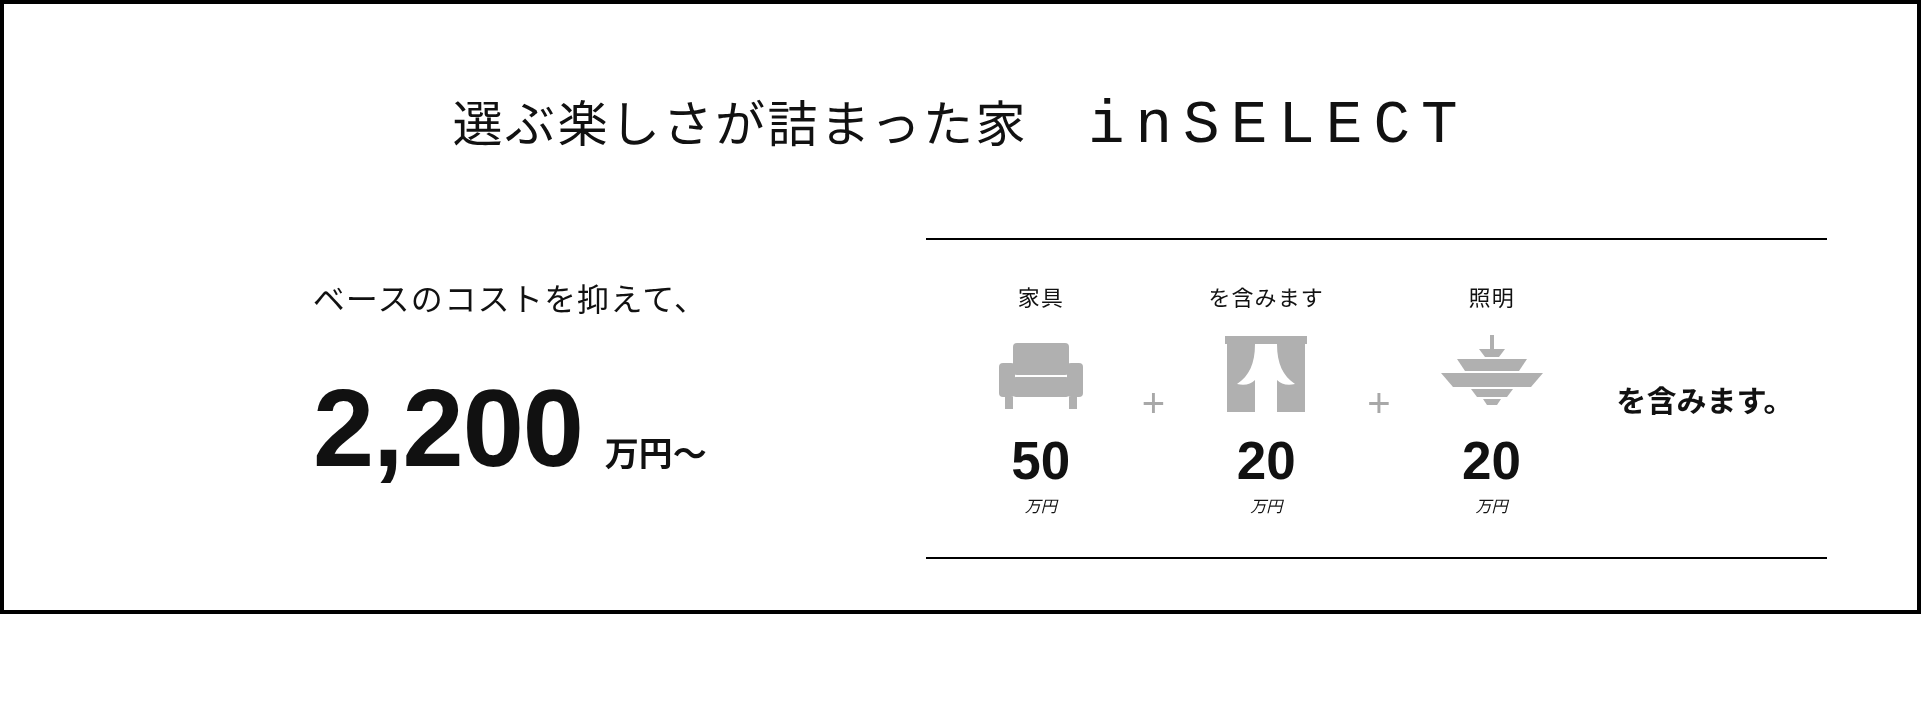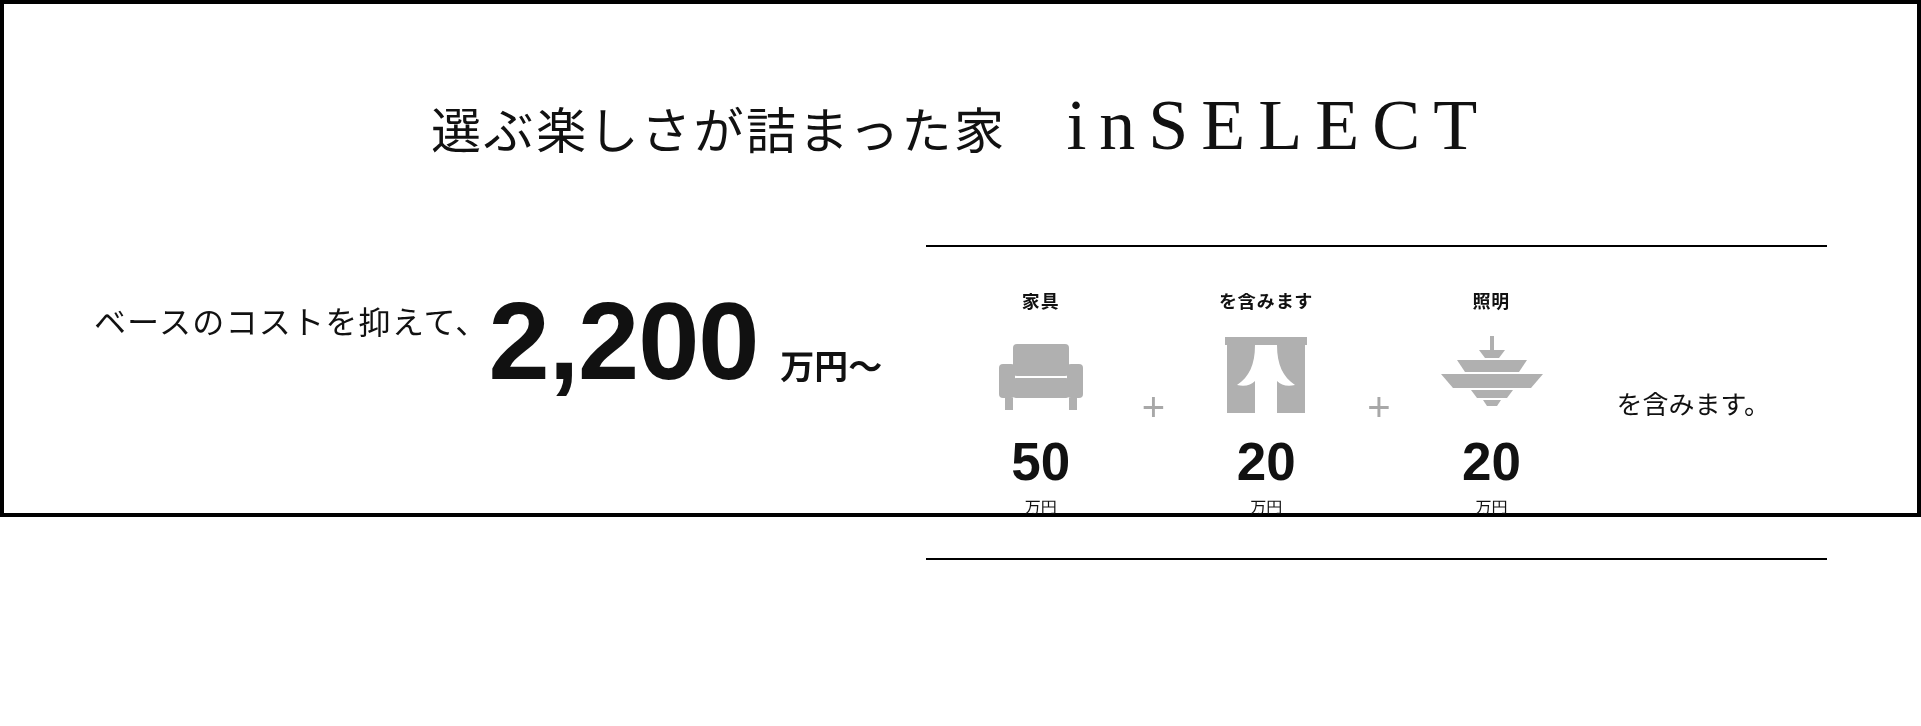--- a/index.html
+++ b/index.html
@@ -6,21 +6,21 @@
   html, body { width: 100%; height: 100%; }
   body {
     font-family: "Hiragino Kaku Gothic ProN", "Hiragino Sans", "Yu Gothic",
                  "Meiryo", "Noto Sans JP", sans-serif;
     background: #ffffff;
     color: #111111;
   }
 
   .frame {
     width: 1921px;
-    height: 517px;
+    height: 614px;
     border: 4px solid #000000;
     background: #ffffff;
     display: flex;
     flex-direction: column;
     padding: 60px 90px 50px 90px;
   }
 
   .headline {
     display: flex;
     align-items: baseline;
@@ -28,36 +28,36 @@
     gap: 60px;
     margin-top: 20px;
     margin-bottom: 70px;
   }
   .headline-text {
     font-size: 50px;
     font-weight: 400;
     letter-spacing: 0.05em;
   }
   .headline-brand {
-    font-size: 72px;
+    font-size: 61px;
     font-weight: 300;
     letter-spacing: 0.18em;
-    font-family: Liberation Serif, serif;
+    font-family: Liberation Mono, monospace;
   }
 
   .content {
     flex: 1;
     display: flex;
     align-items: flex-start;
   }
 
   .left {
     flex: 0 0 48%;
     display: flex;
-    flex-direction: row;
+    flex-direction: column;
     align-items: center;
     padding-top: 40px;
   }
   .subcopy {
     font-size: 32px;
     font-weight: 400;
     line-height: 1.7;
     text-align: center;
     letter-spacing: 0.04em;
     margin-bottom: 40px;
@@ -92,22 +92,22 @@
     gap: 10px;
   }
 
   .item {
     display: flex;
     flex-direction: column;
     align-items: center;
     width: 170px;
   }
   .item-label {
-    font-size: 18px;
-    font-weight: 700;
+    font-size: 22px;
+    font-weight: 400;
     letter-spacing: 0.05em;
     margin-bottom: 18px;
   }
   .icon-box {
     height: 90px;
     display: flex;
     align-items: center;
     justify-content: center;
     margin-bottom: 14px;
   }
@@ -115,35 +115,36 @@
   .item-amount {
     font-size: 53px;
     font-weight: 600;
     font-family: "Helvetica Neue", Arial, sans-serif;
     line-height: 1;
   }
   .item-unit {
     font-size: 16px;
     font-weight: 400;
     margin-top: 6px;
+    font-style: italic;
   }
 
   .plus {
     font-size: 40px;
     font-weight: 200;
     color: #a8a8a8;
     padding: 0 6px;
     font-family: "Helvetica Neue", Arial, sans-serif;
     align-self: center;
     margin-top: 10px;
   }
 
   .includes-note {
-    font-size: 26px;
-    font-weight: 400;
+    font-size: 30px;
+    font-weight: 700;
     margin-left: 30px;
     white-space: nowrap;
     align-self: center;
   }
 
   .icon-fill { fill: #b0b0b0; }
 </style>
 </head>
 <body>
 

